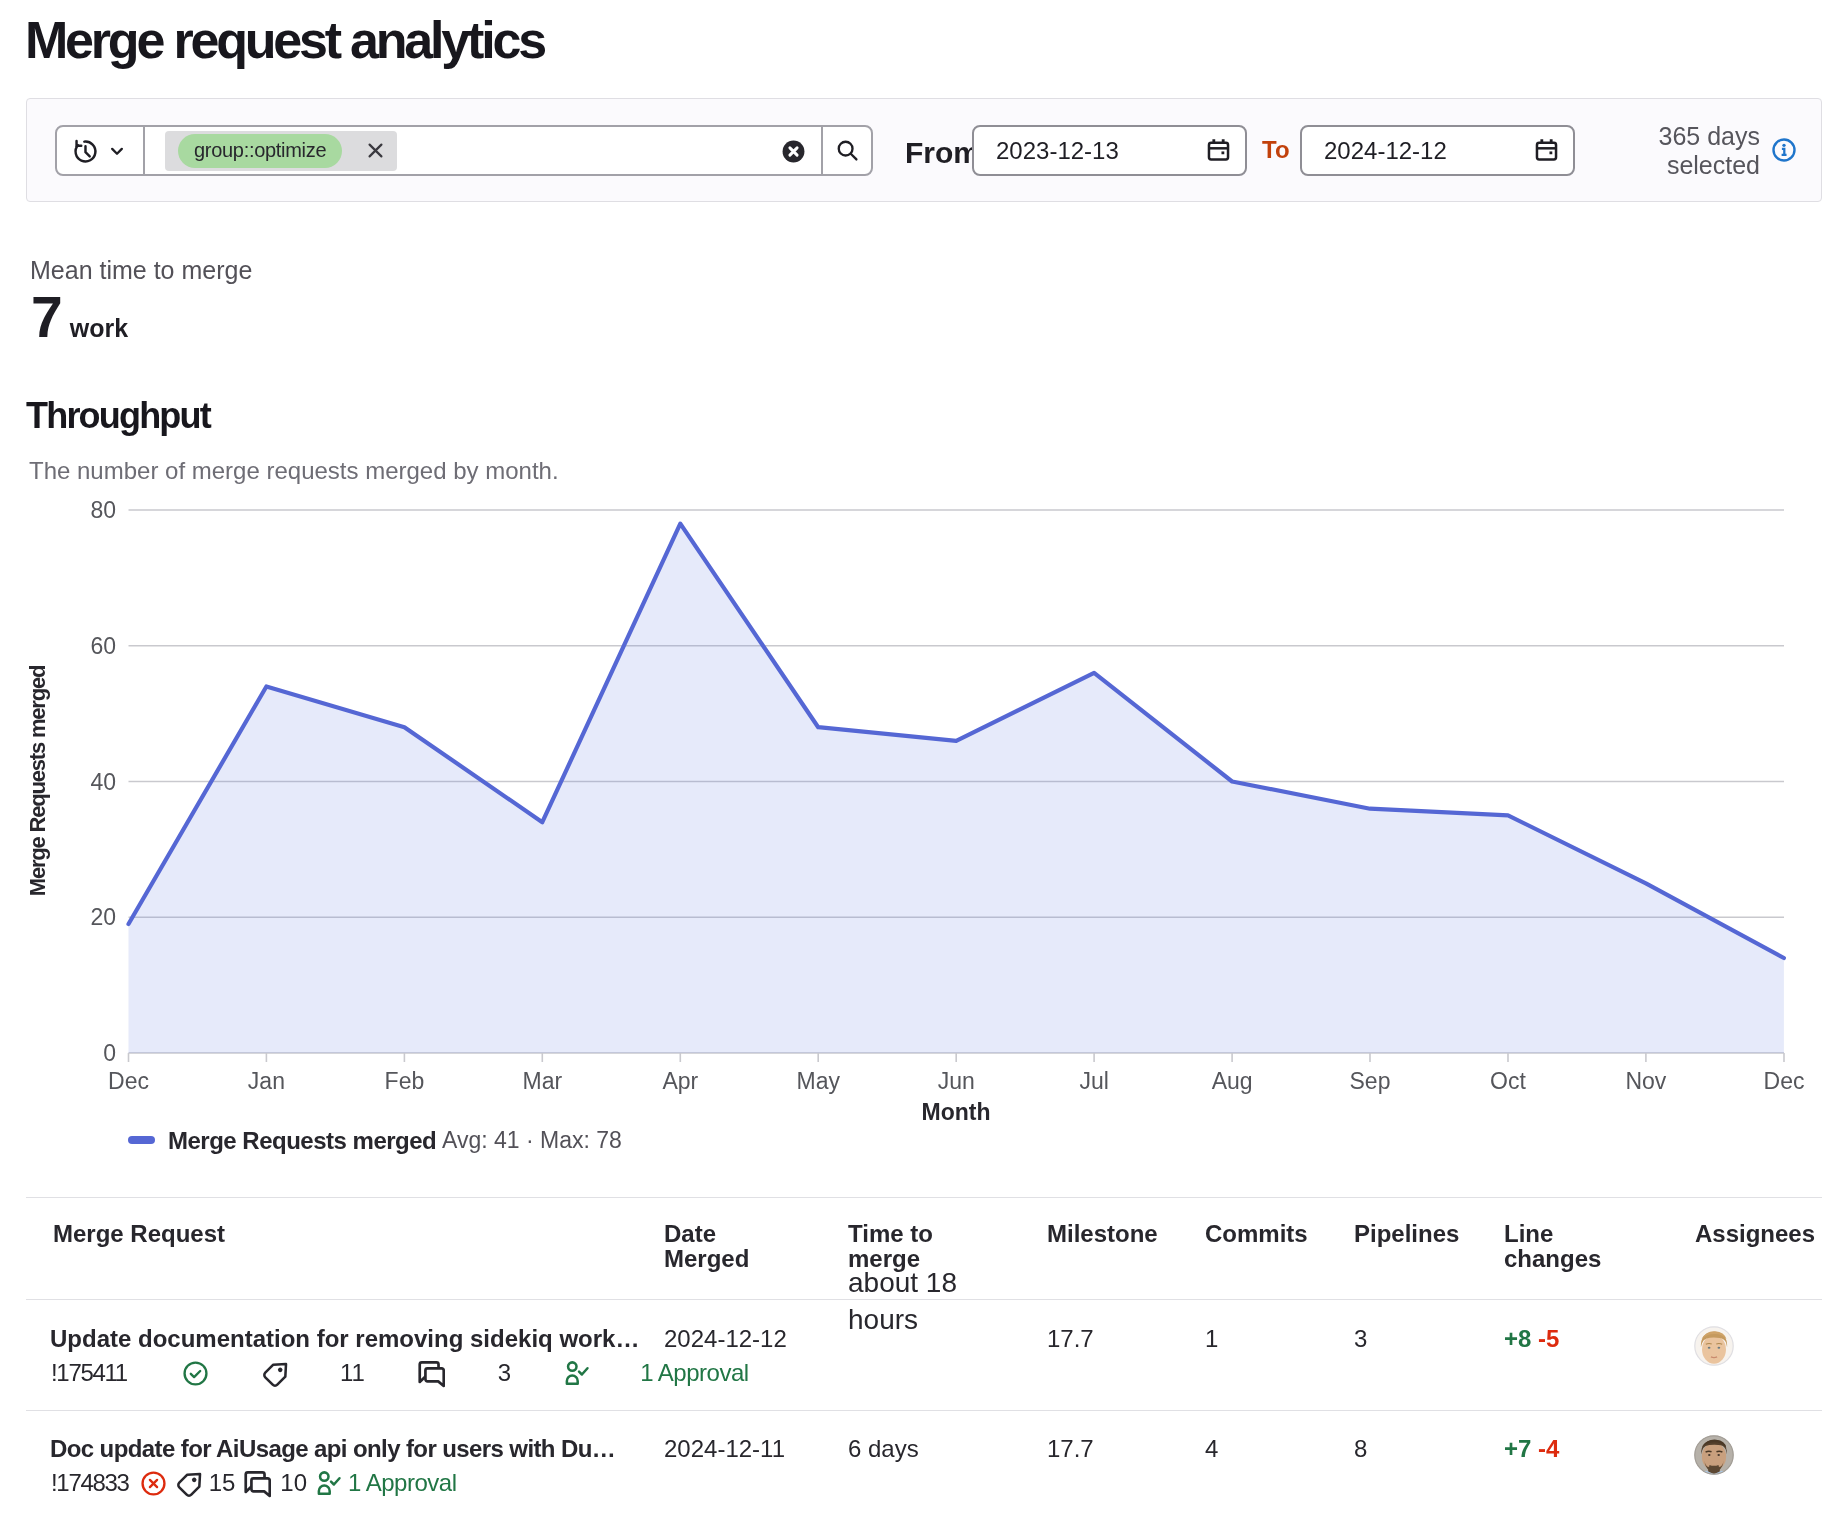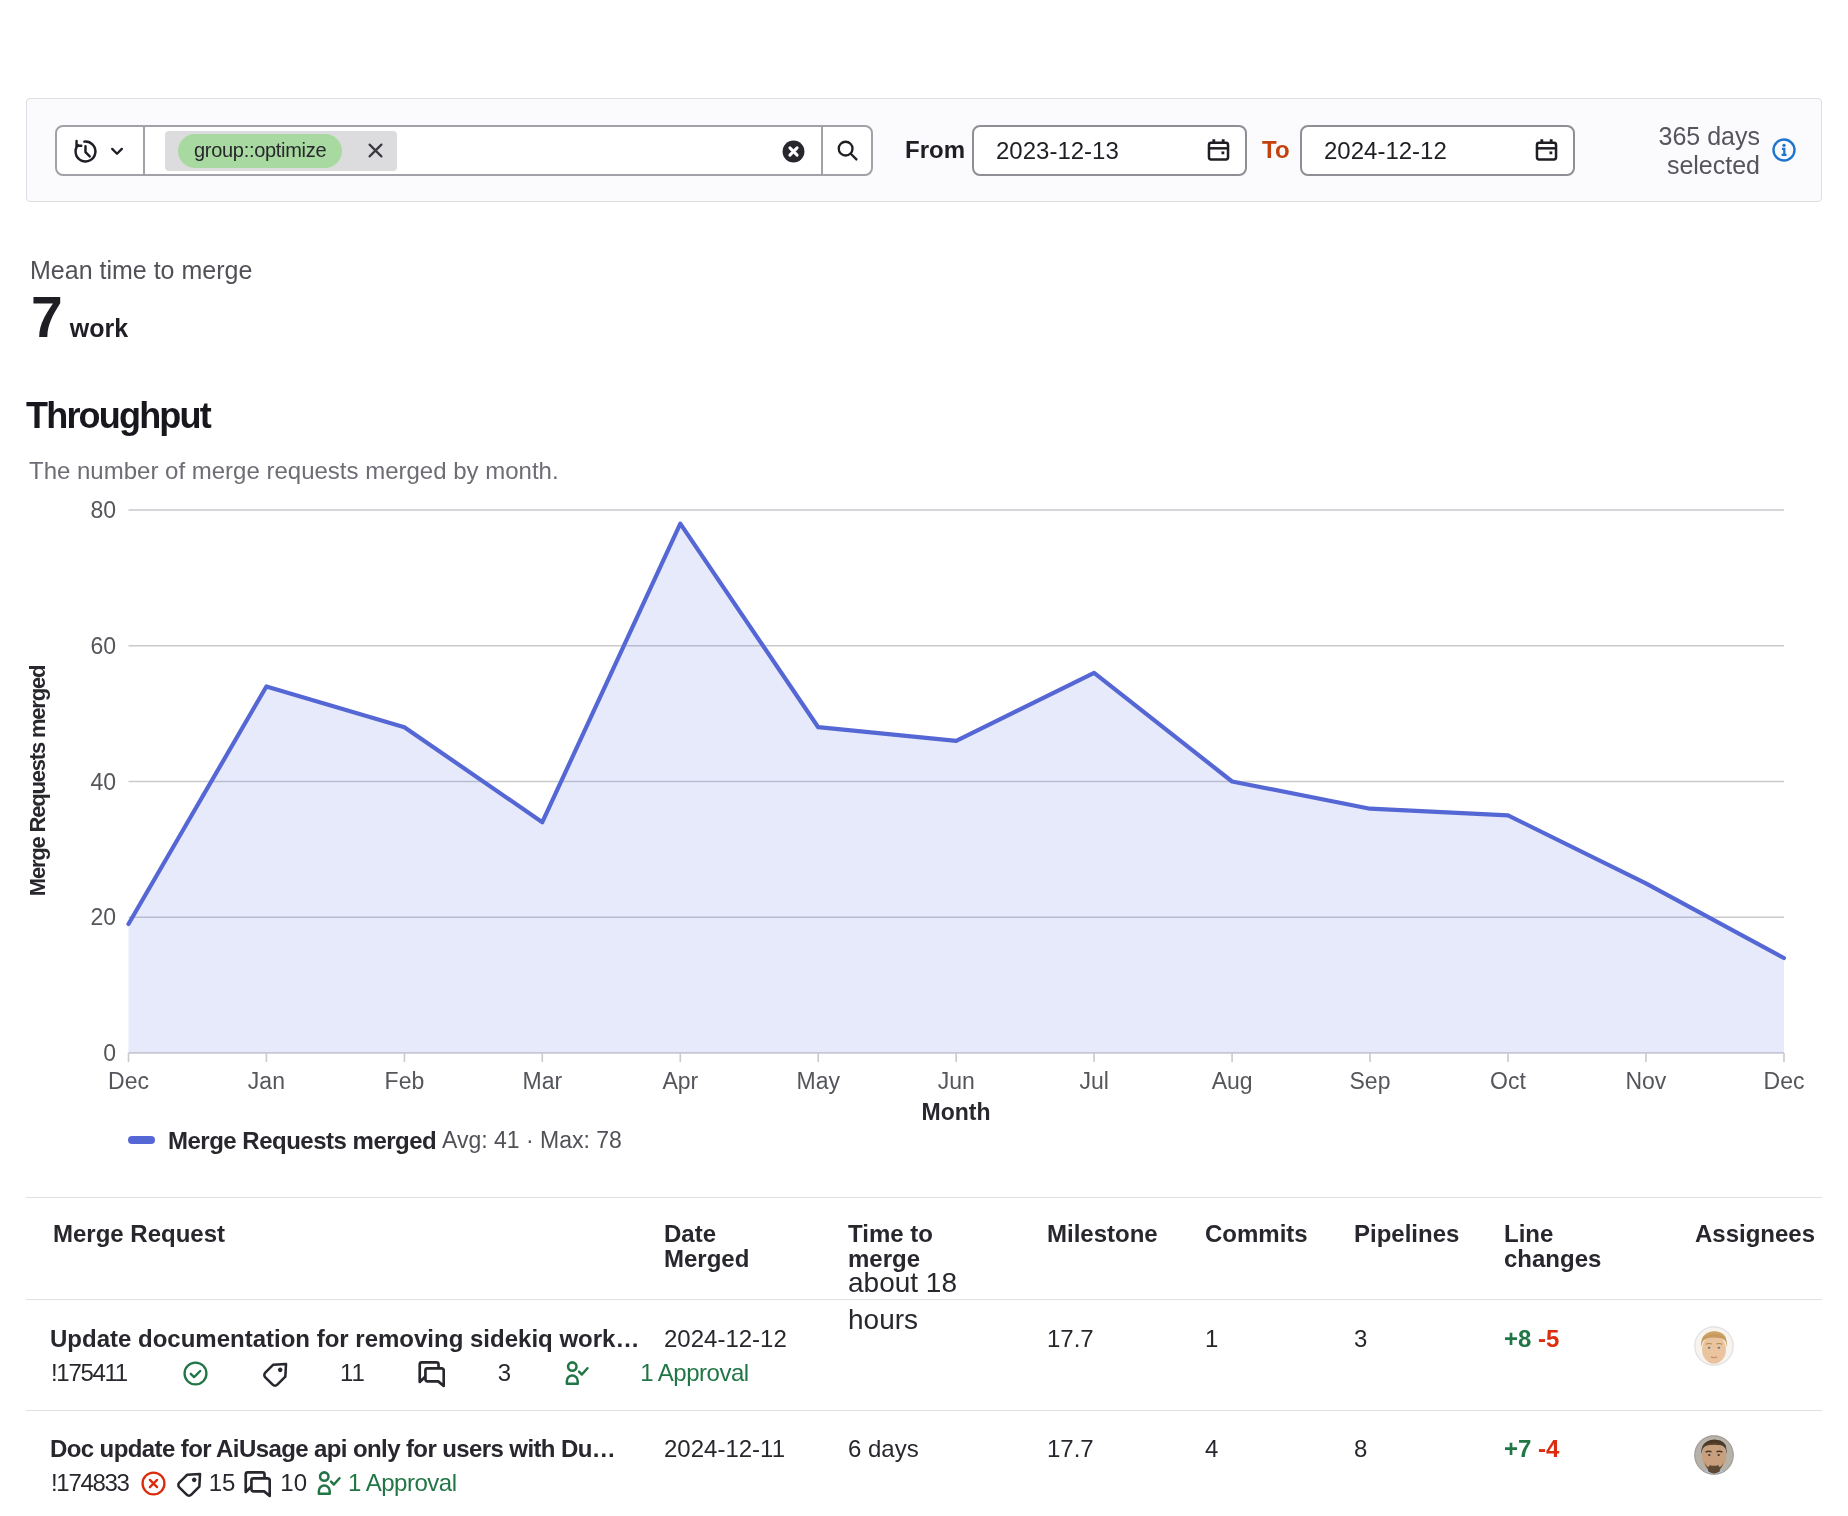--- a/index.html
+++ b/index.html
@@ -6,20 +6,21 @@
   html,body { background:#fff; }
   body { font-family:"Liberation Sans", sans-serif; color:#28272d; }
   #page { position:relative; width:1848px; height:1516px; overflow:hidden; background:#fff; }
   .abs { position:absolute; }
   .bold { font-weight:700; }
 </style>
 </head>
 <body>
 <div id="page">
 
+  <div class="abs" style="left:25px; top:10px; font-size:52px; font-weight:700; color:#18171d; letter-spacing:-3.2px;">Merge request analytics</div>
 
   <div class="abs" id="filterbar" style="left:26px; top:98px; width:1796px; height:104px; background:#fbfafd; border:1px solid #dfdee3; border-radius:4px;"></div>
 
   <div class="abs" style="left:55px; top:125px; width:818px; height:51px; background:#fff; border:2px solid #a2a1a8; border-radius:8px; display:flex;">
     <div style="width:88px; border-right:2px solid #a2a1a8; display:flex; align-items:center; justify-content:center; gap:8px;">
       <svg width="26" height="26" viewBox="0 0 16 16" fill="none" stroke="#1f1e24" stroke-width="1.5" stroke-linecap="round" stroke-linejoin="round">
         <path d="M7.56 2.25 A6.1 6.1 0 1 1 3.63 4.38"></path>
         <path d="M2.8 1.9 V4.8 H5.7" stroke-linejoin="miter"></path>
         <path d="M8.3 5.0 V8.7 L10.9 11.3"></path>
       </svg>
@@ -44,21 +45,21 @@
       </svg>
     </div>
     <div style="width:50px; border-left:2px solid #a2a1a8; display:flex; align-items:center; justify-content:center;">
       <svg width="25" height="25" viewBox="0 0 16 16" fill="none" stroke="#1f1e24" stroke-width="1.5" stroke-linecap="round">
         <circle cx="6.8" cy="6.8" r="4.4"></circle>
         <path d="M10.1 10.1 L13.7 13.7"></path>
       </svg>
     </div>
   </div>
 
-  <div class="abs bold" style="left:905px; top:136px; font-size:24px; color:#1f1e24;">From</div>
+  <div class="abs bold" style="left:905px; top:136px; font-size:30px; color:#1f1e24;">From</div>
   <div class="abs" style="left:972px; top:125px; width:275px; height:51px; background:#fff; border:2px solid #8f8e95; border-radius:8px; display:flex; align-items:center; justify-content:space-between; padding:0 14px 0 22px;">
     <span style="font-size:24px; color:#1f1e24;">2023-12-13</span>
     <svg width="25" height="25" viewBox="0 0 16 16" fill="none" stroke="#1f1e24" stroke-width="1.6">
       <rect x="1.9" y="3.1" width="12.2" height="10.6" rx="1.4"></rect>
       <path d="M1.9 6.6 H14.1" stroke-width="1.6"></path>
       <path d="M5 .8 V3.1 M11 .8 V3.1" stroke-width="1.8"></path>
       <rect x="9.9" y="8.6" width="1.8" height="1.8" fill="#1f1e24" stroke="none"></rect>
     </svg>
   </div>
   <div class="abs bold" style="left:1262px; top:136px; font-size:24px; color:#c2410c;">To</div>

